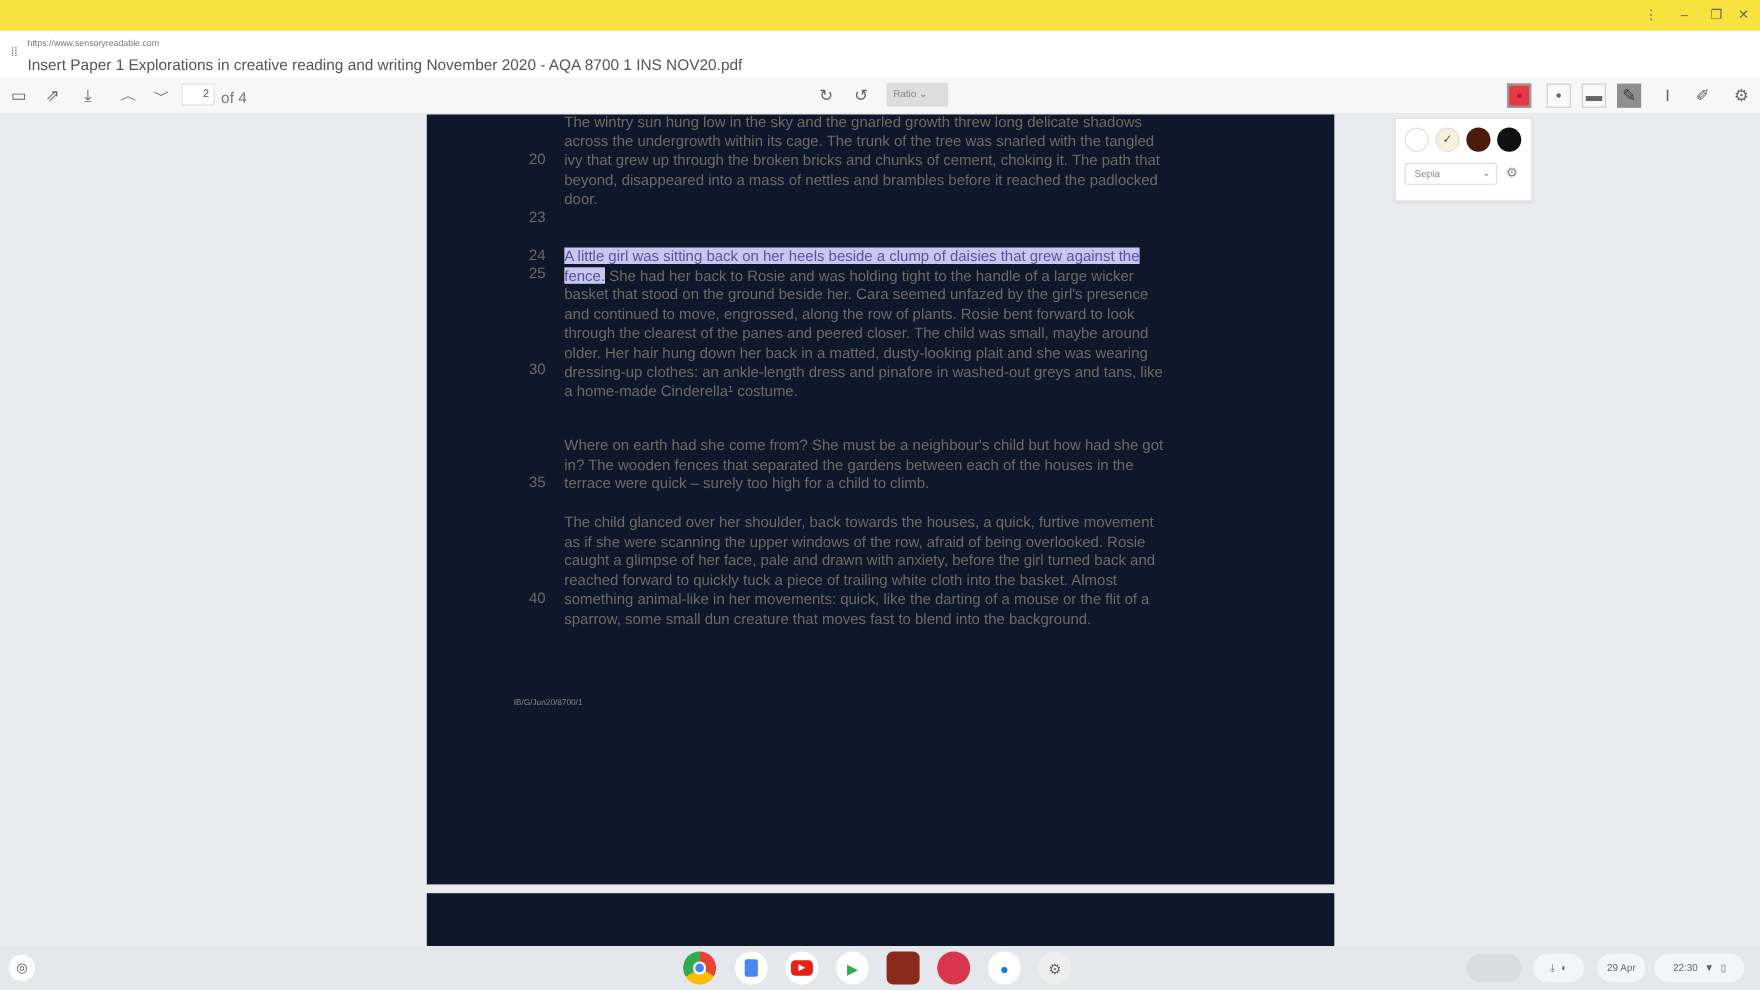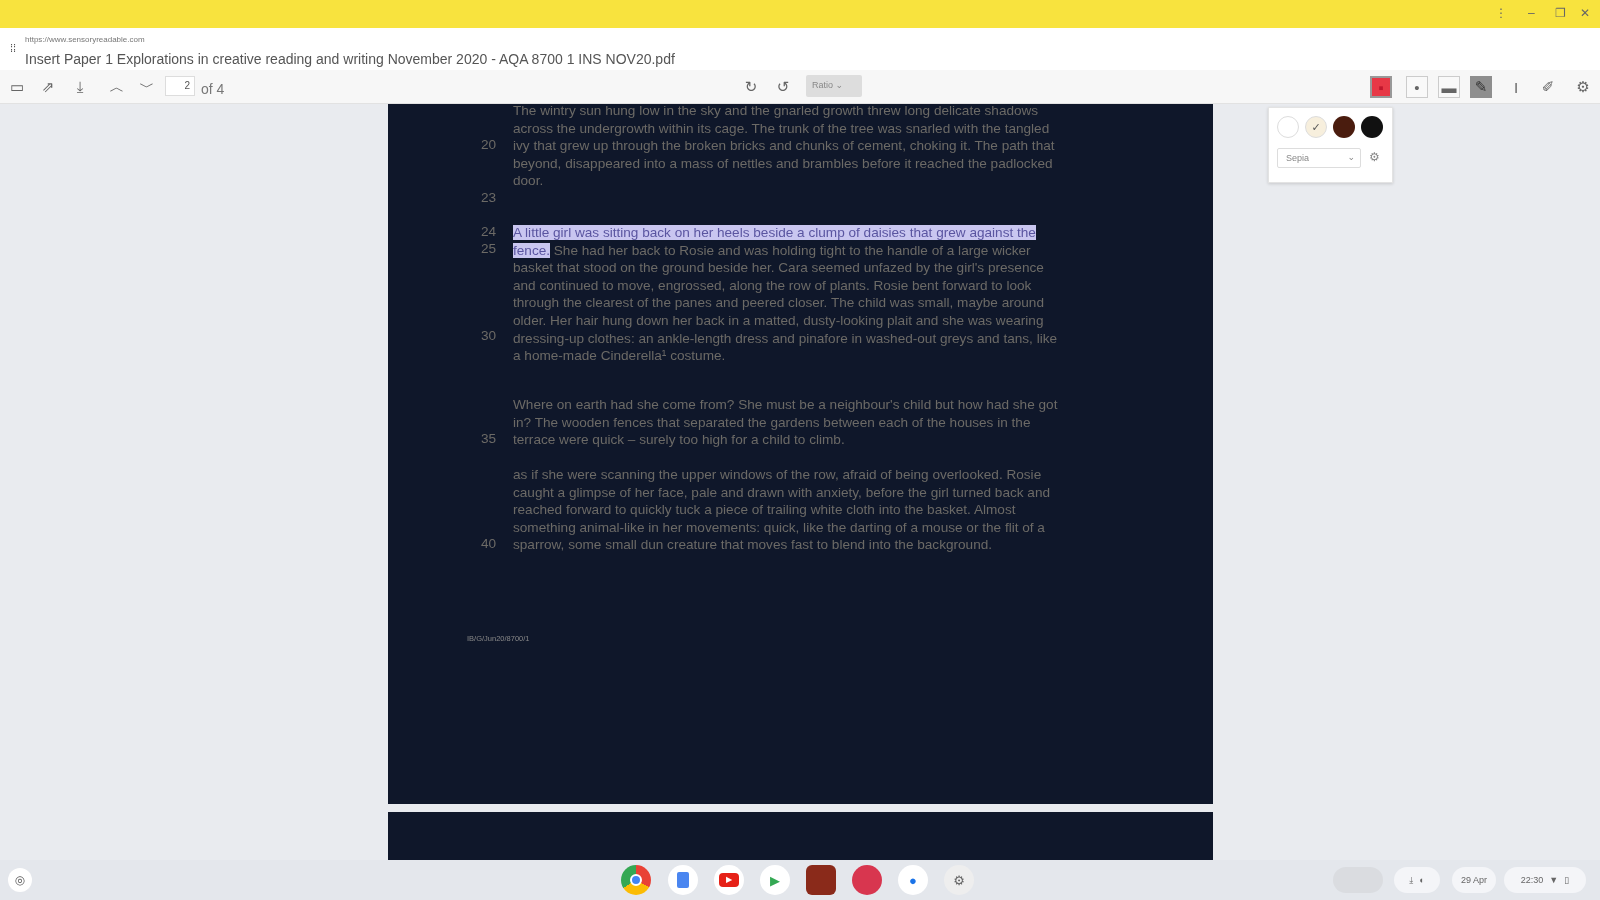--- a/index.html
+++ b/index.html
@@ -112,20 +112,21 @@
     <span class="lnum" style="top:234px">30</span>
 
     <div class="para" style="top:302px">
       <div class="line">Where on earth had she come from?  She must be a neighbour's child but how had she got</div>
       <div class="line">in?  The wooden fences that separated the gardens between each of the houses in the</div>
       <div class="line">terrace were quick – surely too high for a child to climb.</div>
     </div>
     <span class="lnum" style="top:337px">35</span>
 
     <div class="para" style="top:372px">
+      <div class="line">The child glanced over her shoulder, back towards the houses, a quick, furtive movement</div>
       <div class="line">as if she were scanning the upper windows of the row, afraid of being overlooked.  Rosie</div>
       <div class="line">caught a glimpse of her face, pale and drawn with anxiety, before the girl turned back and</div>
       <div class="line">reached forward to quickly tuck a piece of trailing white cloth into the basket.  Almost</div>
       <div class="line">something animal-like in her movements: quick, like the darting of a mouse or the flit of a</div>
       <div class="line">sparrow, some small dun creature that moves fast to blend into the background.</div>
     </div>
     <span class="lnum" style="top:442px">40</span>
 
     <span class="footer-code">IB/G/Jun20/8700/1</span>
   </div>

